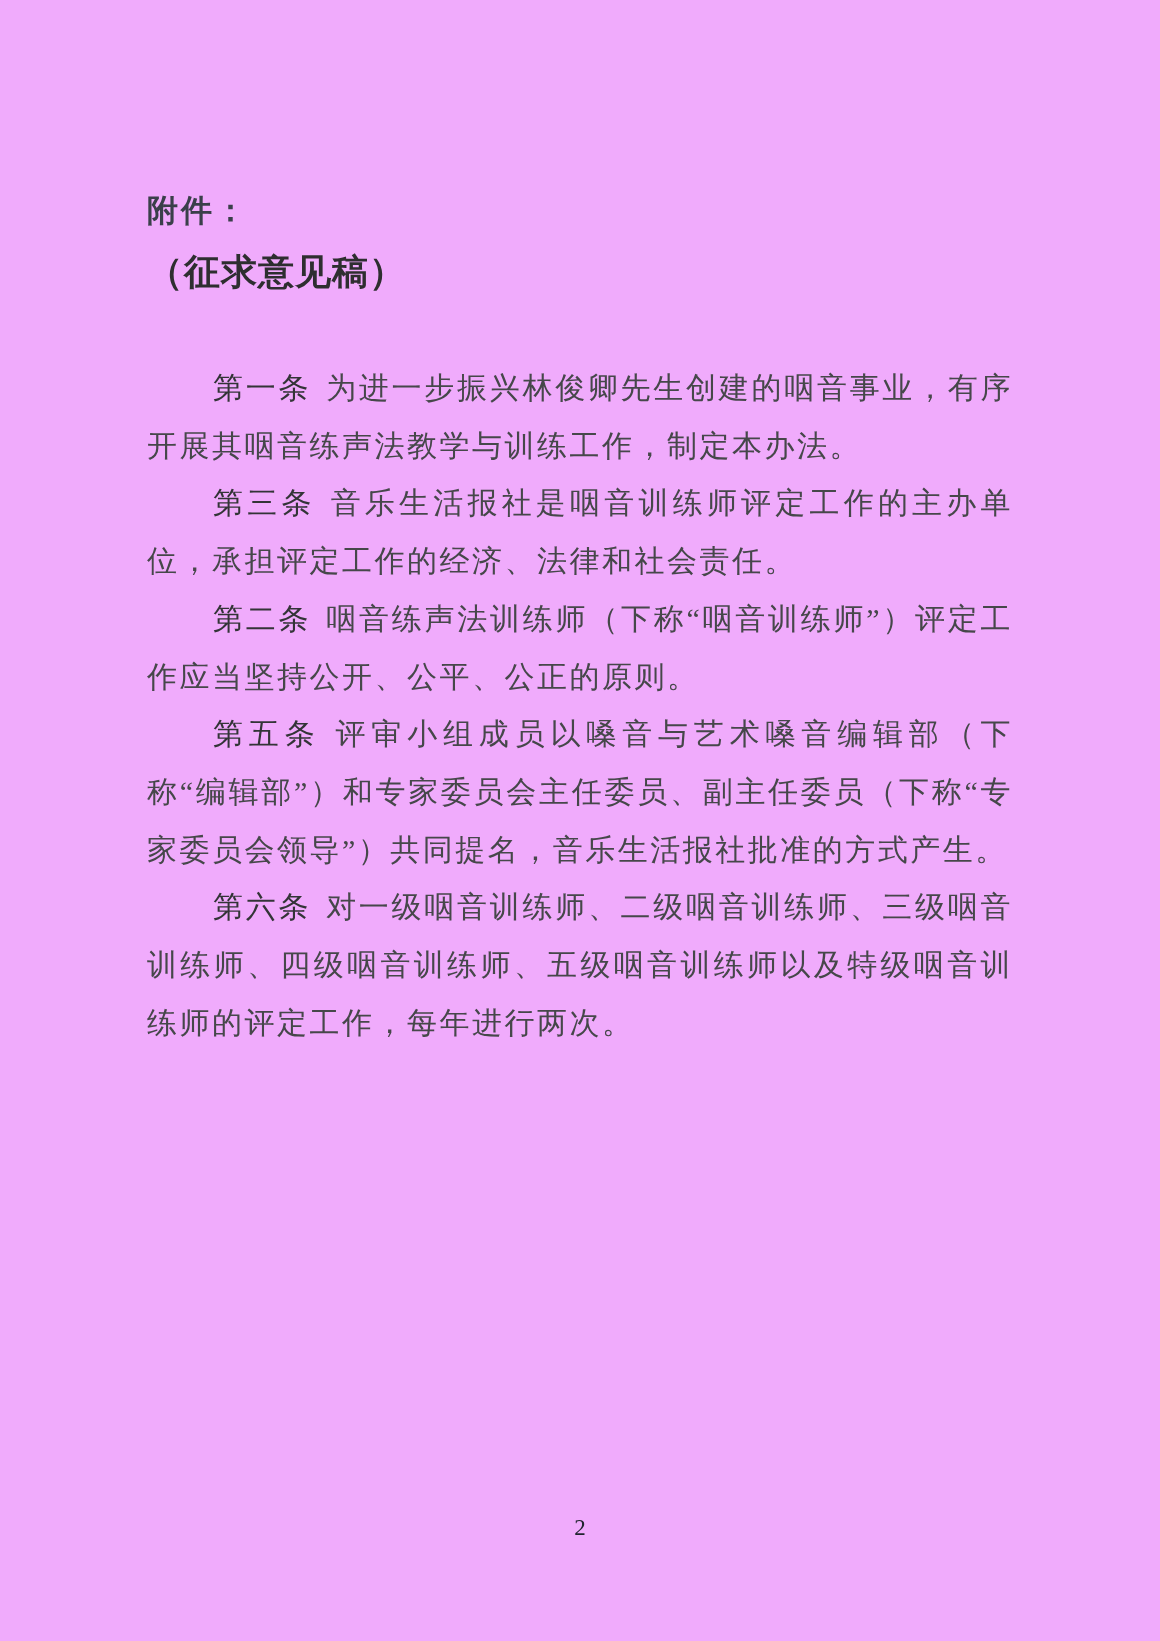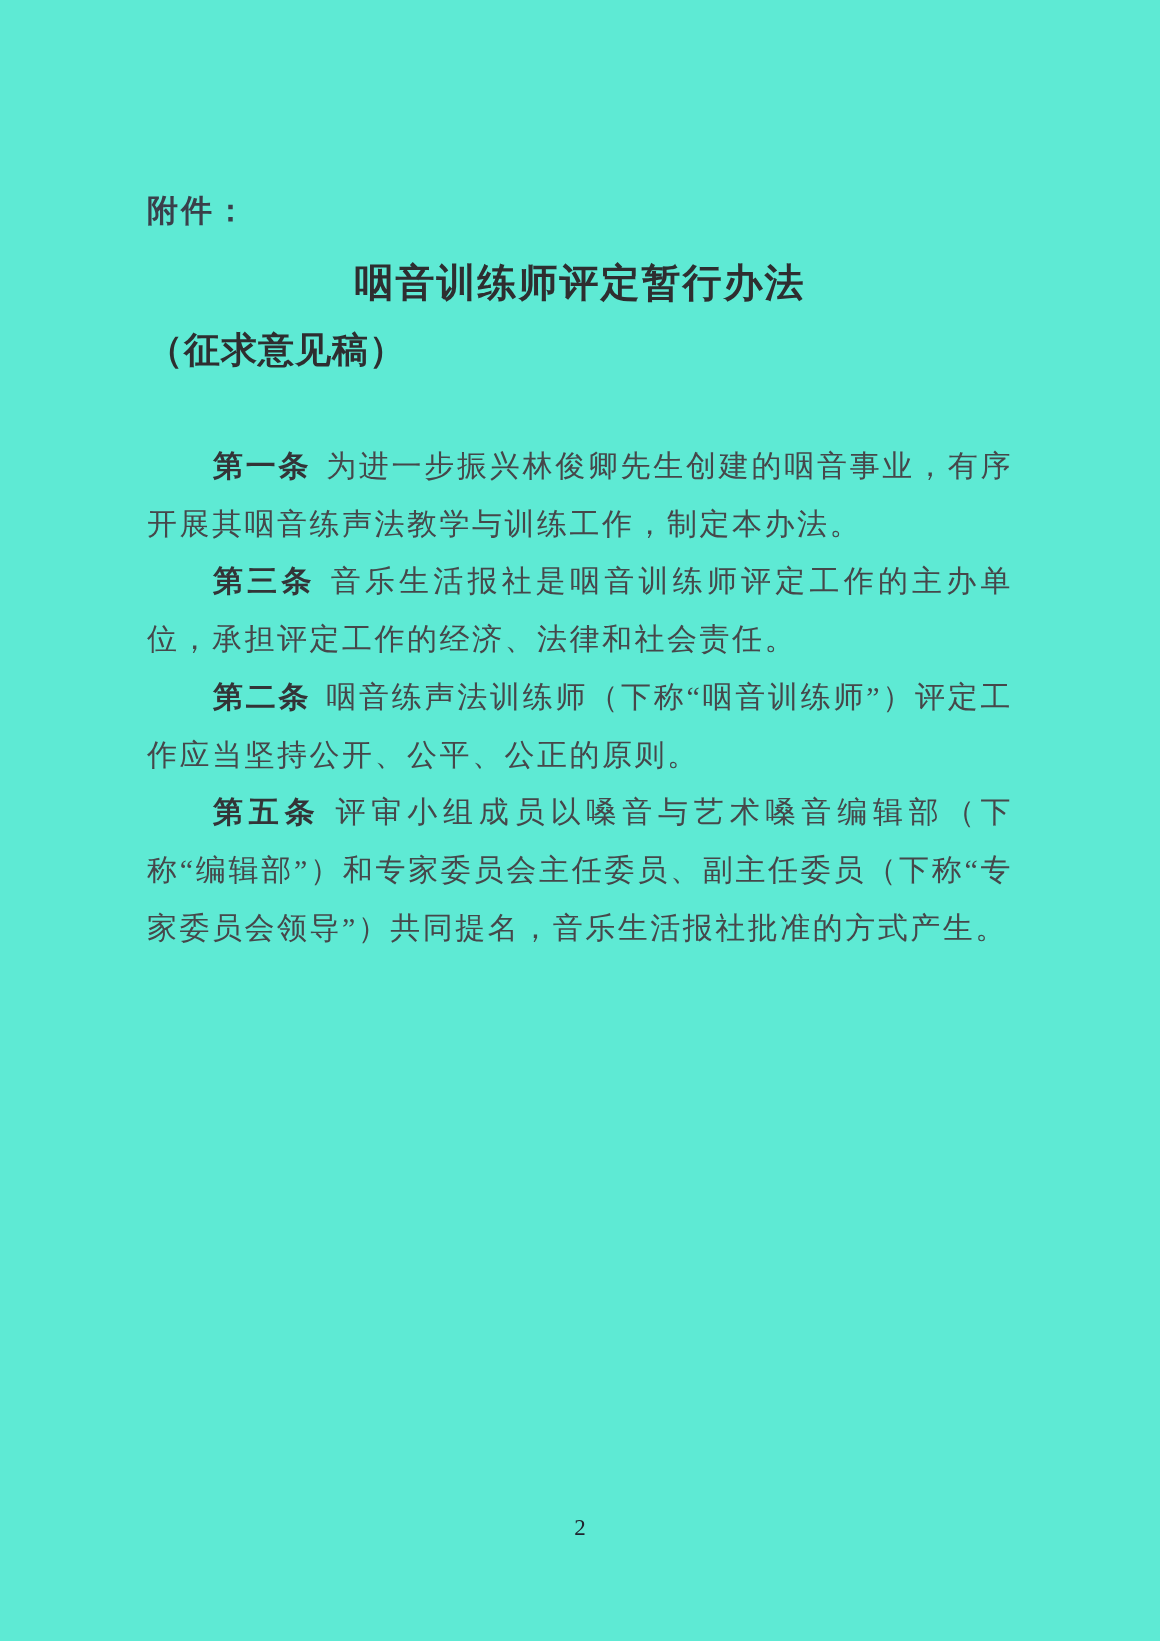--- a/index.html
+++ b/index.html
@@ -5,21 +5,21 @@
   html, body {
     margin: 0;
     padding: 0;
     background: #ffffff;
   }
   .doc-page {
     position: relative;
     width: 1160px;
     height: 1641px;
     margin: 0 auto;
-    background: #5eead4;
+    background: #f0abfc;
     box-sizing: border-box;
     padding: 0 147px;
     overflow: hidden;
     font-family: "Liberation Serif", "DejaVu Serif", serif;
   }
   .attachment {
     padding-top: 190px;
     font-family: "Liberation Sans", "DejaVu Sans", sans-serif;
     font-size: 31px;
     font-weight: 700;
@@ -52,21 +52,21 @@
     font-size: 30px;
     line-height: 57.7px;
     color: #46474a;
     text-align: justify;
     text-justify: inter-character;
     text-indent: 2.2em;
     letter-spacing: 2.5px;
   }
   .article-label {
     font-family: "Liberation Sans", "DejaVu Sans", sans-serif;
-    font-weight: 700;
+    font-weight: 400;
     color: #333437;
     margin-right: 15px;
   }
   .page-number {
     position: absolute;
     left: 0;
     right: 0;
     bottom: 100px;
     text-align: center;
     font-size: 23px;
@@ -74,21 +74,20 @@
     font-family: "Liberation Serif", "DejaVu Serif", serif;
   }
 </style>
 </head>
 <body>
 
 <div class="doc-page">
 
   <div class="attachment">附件：</div>
 
-  <h1 class="title">咽音训练师评定暂行办法</h1>
 
   <h2 class="subtitle">（征求意见稿）</h2>
 
   <div class="body-block">
 
     <p class="article">
       <span class="article-label">第一条</span><span class="article-text">为进一步振兴林俊卿先生创建的咽音事业，有序开展其咽音练声法教学与训练工作，制定本办法。</span>
     </p>
 
     <p class="article">
@@ -97,18 +96,21 @@
 
     <p class="article">
       <span class="article-label">第二条</span><span class="article-text">咽音练声法训练师（下称“咽音训练师”）评定工作应当坚持公开、公平、公正的原则。</span>
     </p>
 
 
     <p class="article">
       <span class="article-label">第五条</span><span class="article-text">评审小组成员以嗓音与艺术嗓音编辑部（下称“编辑部”）和专家委员会主任委员、副主任委员（下称“专家委员会领导”）共同提名，音乐生活报社批准的方式产生。</span>
     </p>
 
+    <p class="article">
+      <span class="article-label">第六条</span><span class="article-text">对一级咽音训练师、二级咽音训练师、三级咽音训练师、四级咽音训练师、五级咽音训练师以及特级咽音训练师的评定工作，每年进行两次。</span>
+    </p>
 
   </div>
 
   <div class="page-number">2</div>
 
 </div>
 
 </body></html>

